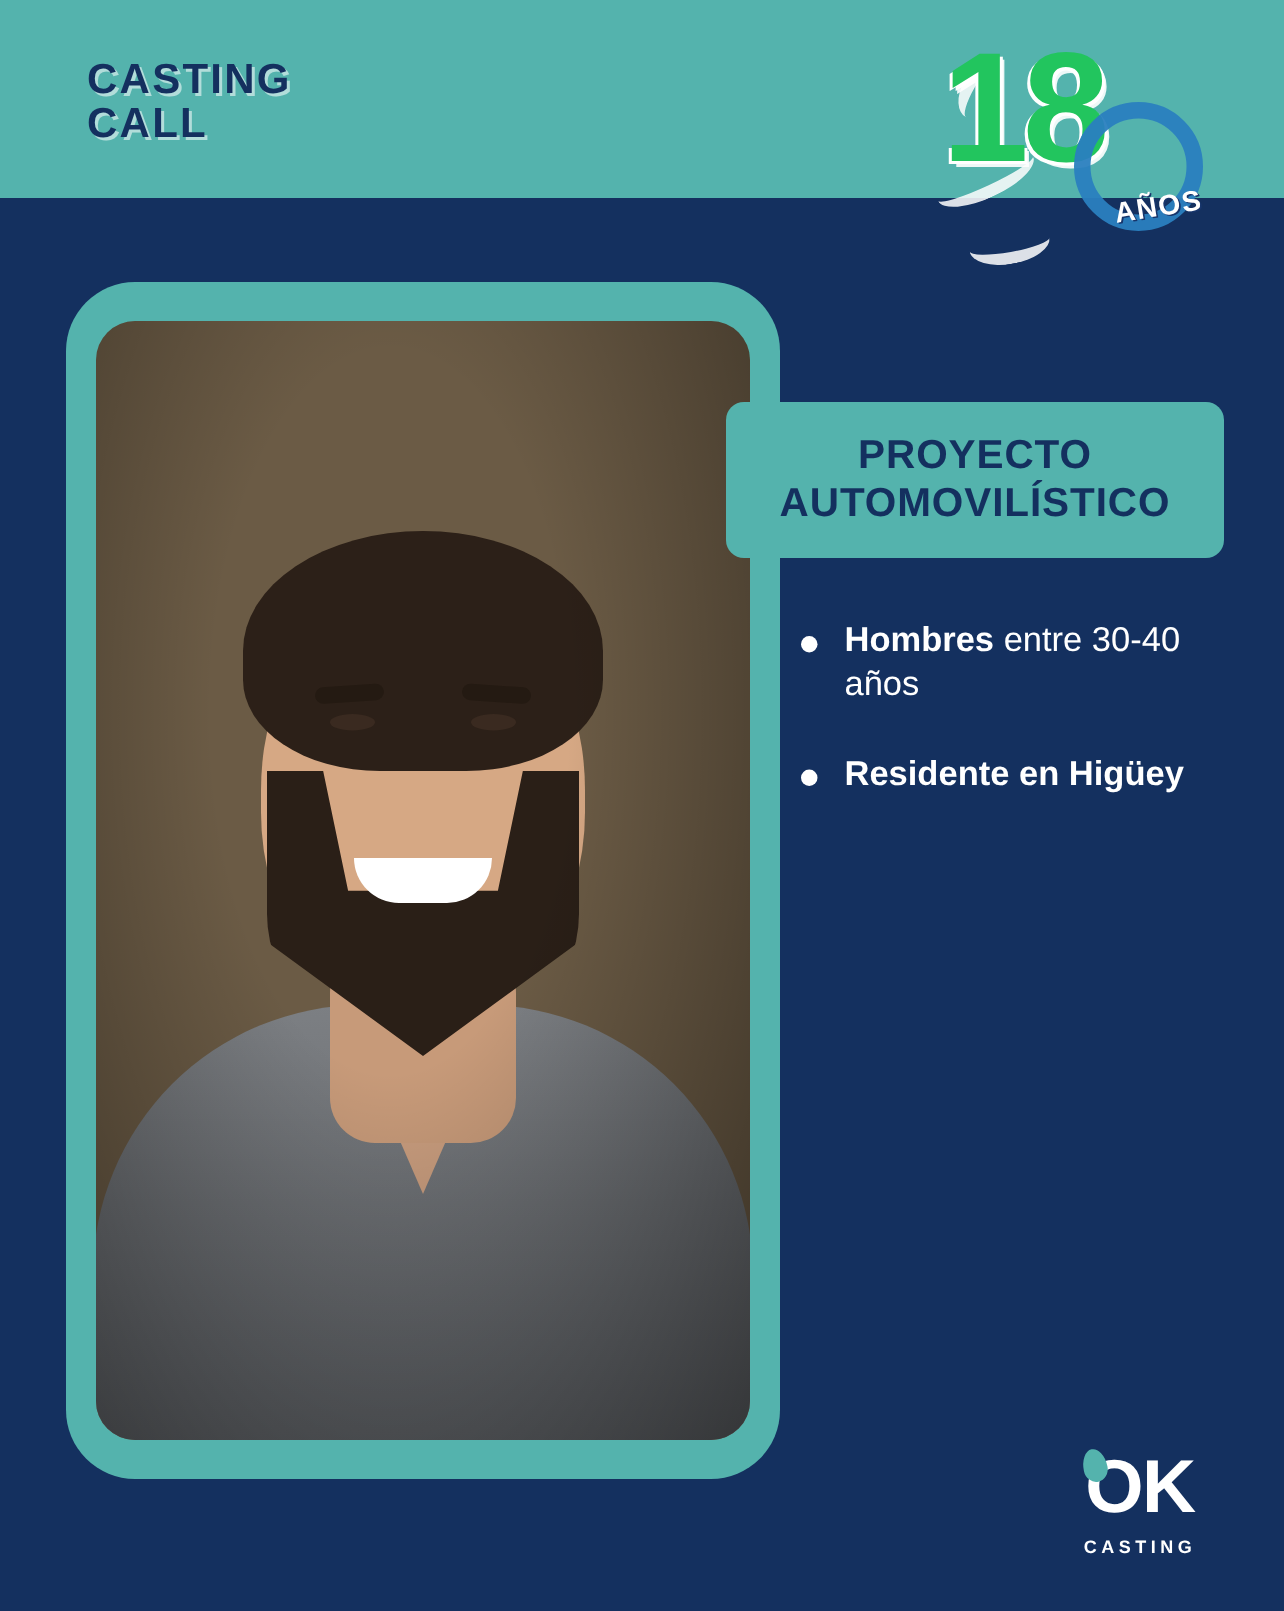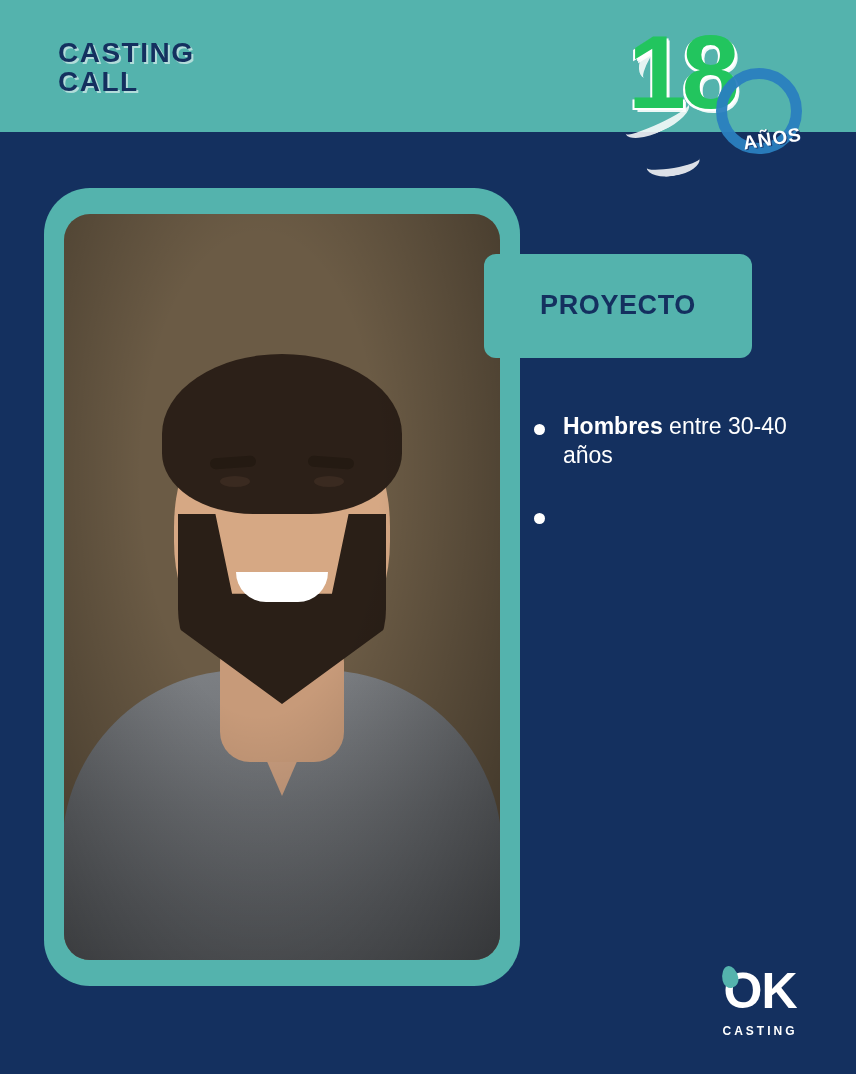--- a/index.html
+++ b/index.html
@@ -219,22 +219,22 @@
     width: 92px;
     height: 30px;
     background: #ffffff;
     border-radius: 0 0 46px 46px;
   }
 
   
   .project-chip {
     position: absolute;
     left: 484px;
-    top: 254px;
-    width: 268px;
+    top: 268px;
+    width: 332px;
     min-height: 104px;
     background: #54b3ad;
     border-radius: 12px;
     display: flex;
     flex-direction: column;
     align-items: center;
     justify-content: center;
     padding: 14px 10px;
   }
   .project-chip span {
@@ -343,29 +343,31 @@
       <div class="man-brow brow-r"></div>
       <div class="man-eye eye-l"></div>
       <div class="man-eye eye-r"></div>
       <div class="man-smile"></div>
       <div class="photo-vignette"></div>
     </div>
   </div>
 
   <div class="project-chip">
     <span>PROYECTO</span>
+    <span>AUTOMOVILÍSTICO</span>
   </div>
 
   <div class="req-list">
     <div class="req-item">
       <span class="req-bullet"></span>
       <span class="req-text"><b>Hombres</b><span> entre 30-40 años</span></span>
     </div>
     <div class="req-item">
       <span class="req-bullet"></span>
+      <span class="req-text"><b>Residente en Higüey</b><span></span></span>
     </div>
   </div>
 
   <div class="logo">
     <div class="logo-mark">
       <span class="logo-drop"></span>
       <span>OK</span>
     </div>
     <div class="logo-sub">CASTING</div>
   </div>

